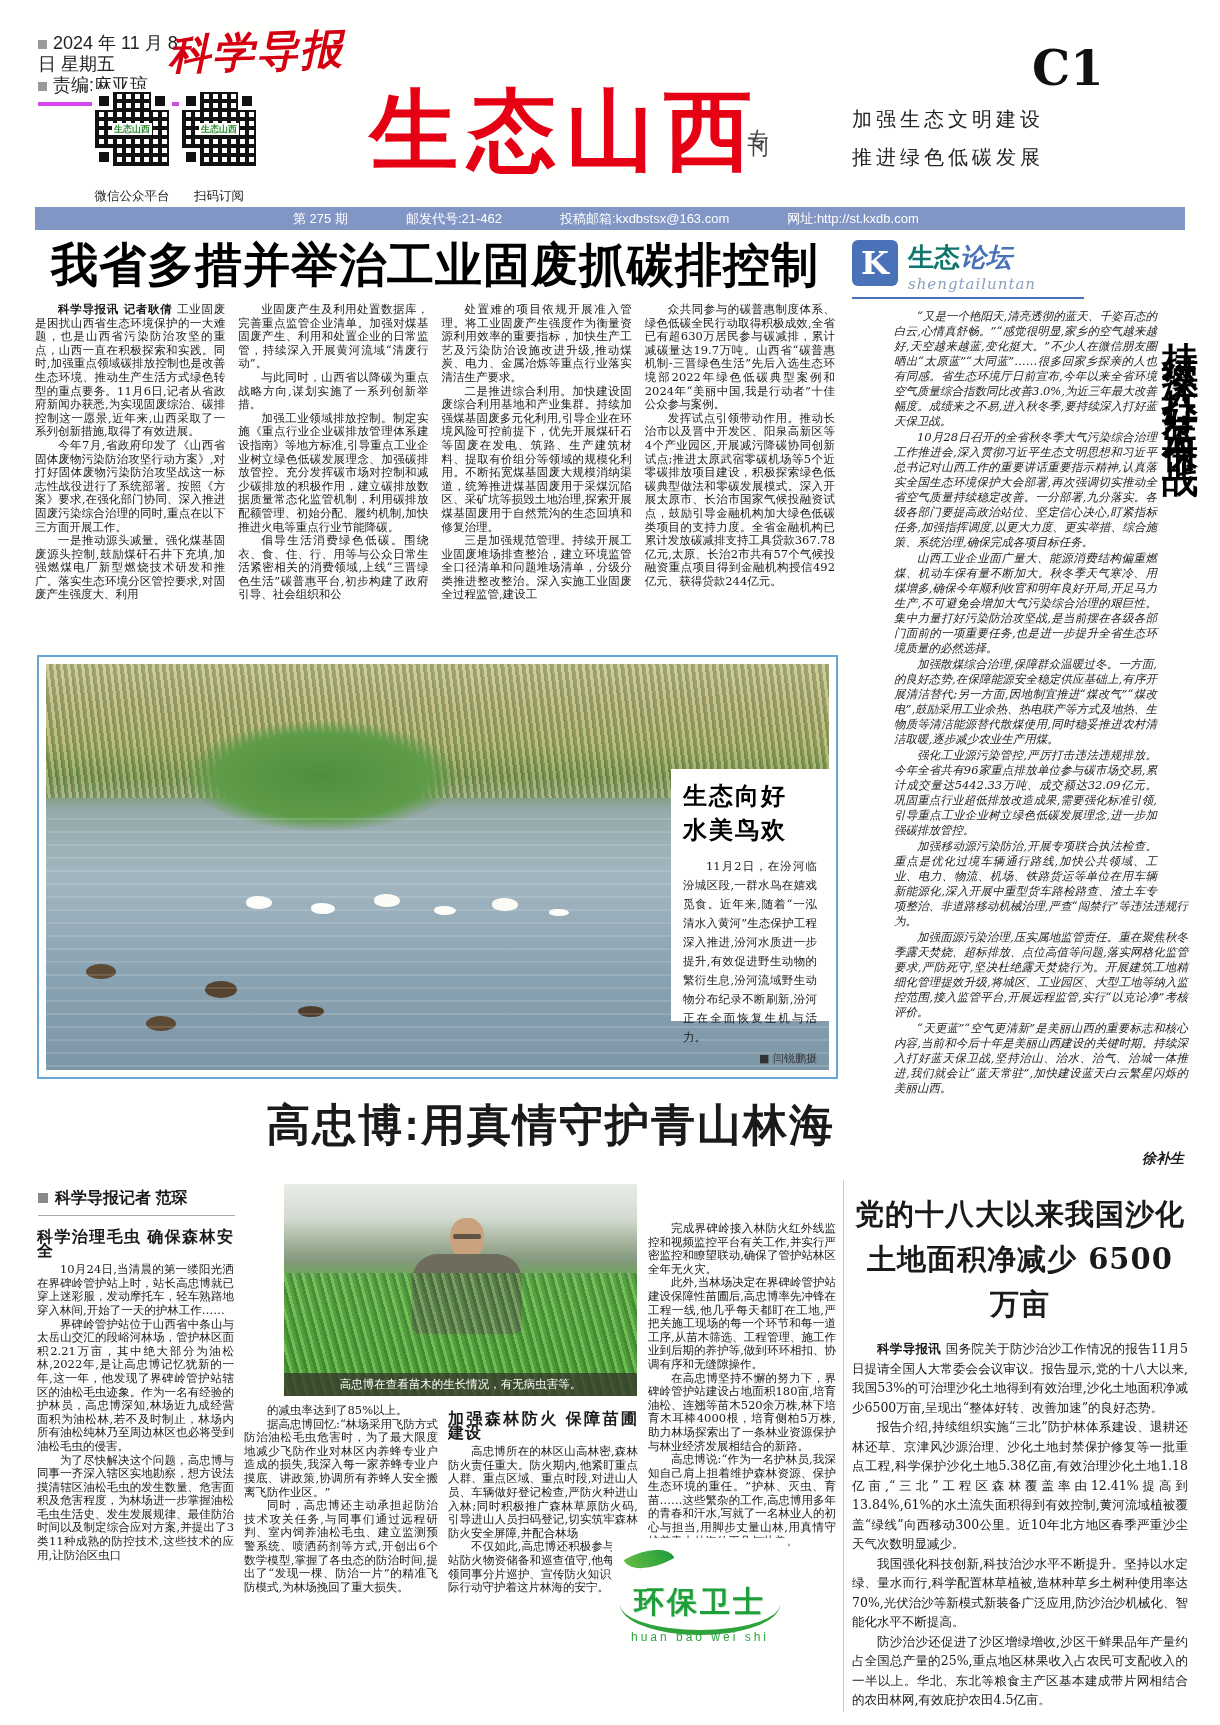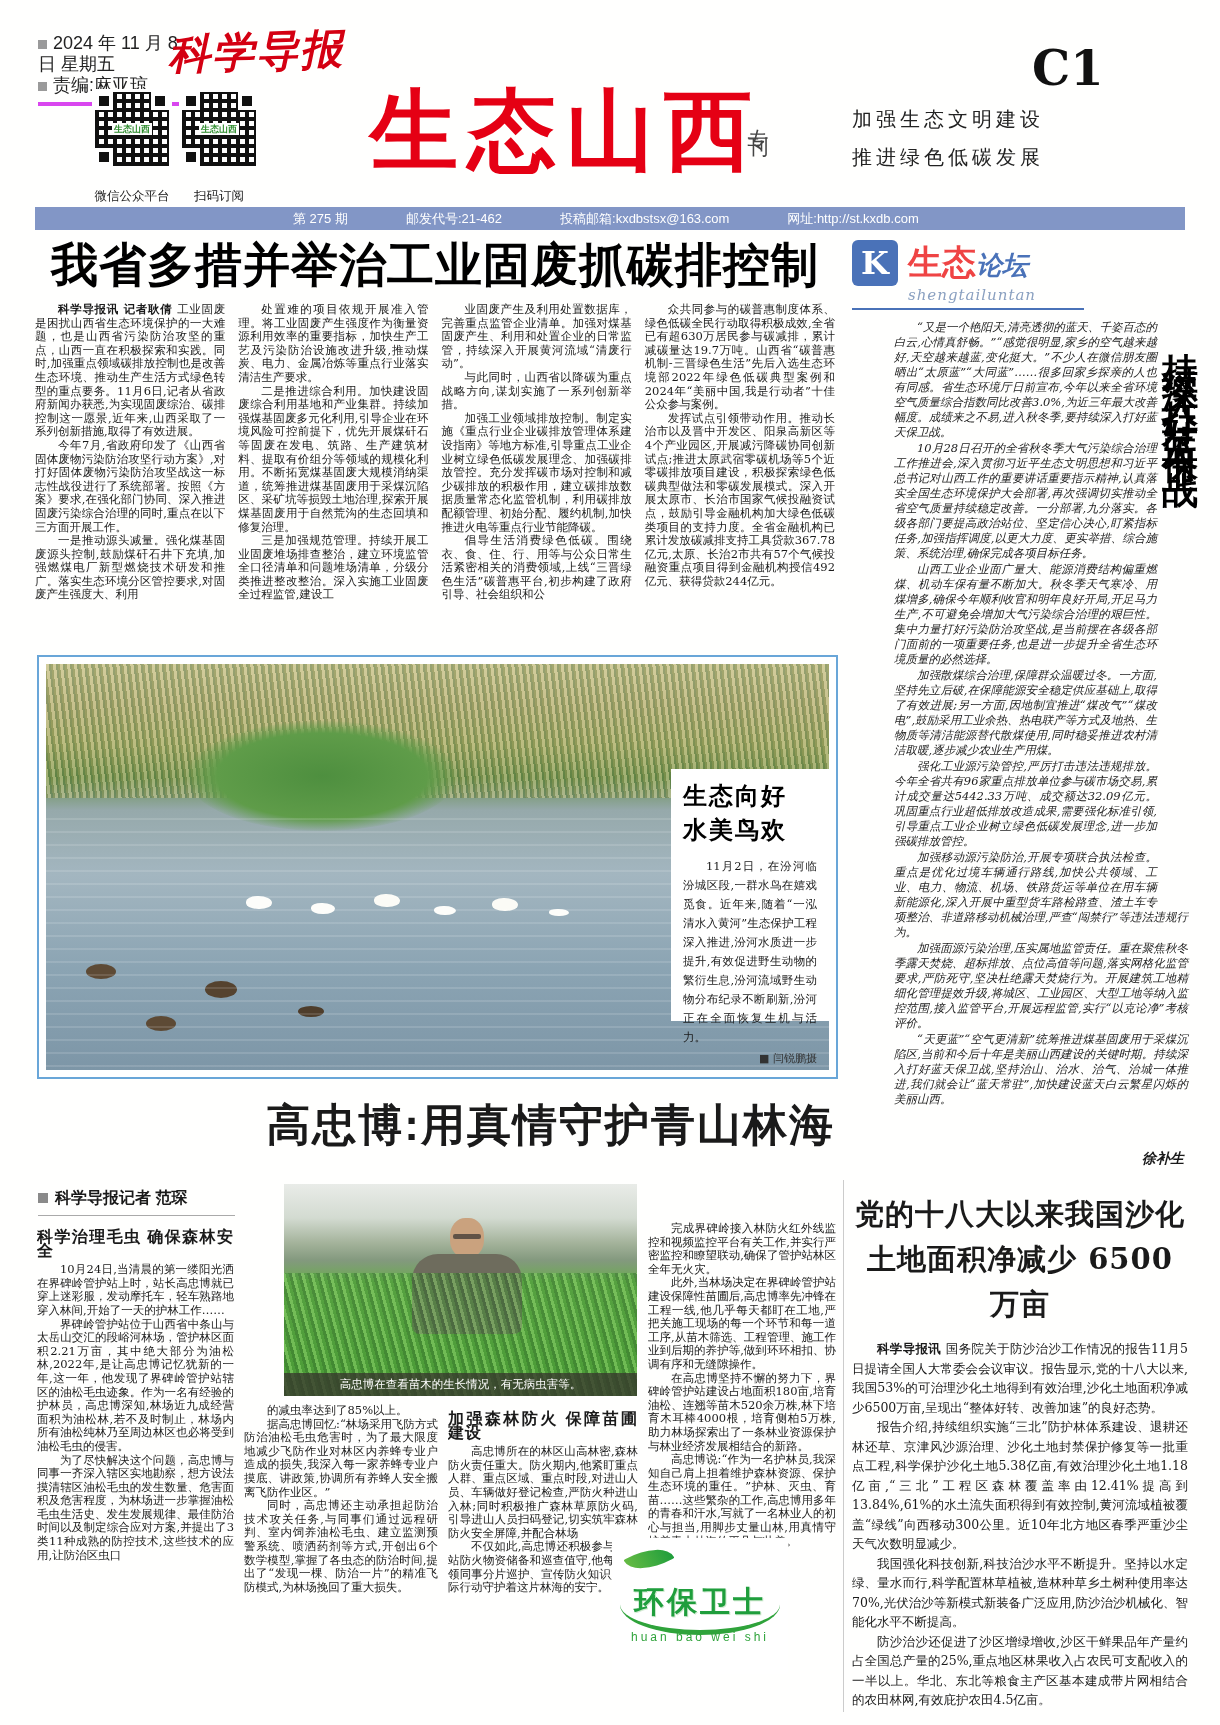--- a/index.html
+++ b/index.html
@@ -83,21 +83,21 @@
   .badge .btext{position:absolute;left:0;right:0;top:44px;font-size:30px;font-weight:900;color:#1f9e3c;letter-spacing:3px;
      font-family:"DejaVu Serif",serif;text-shadow:1px 1px 0 #cfe9cf;}
   .badge .bpinyin{position:absolute;left:0;right:0;top:92px;font-size:12px;color:#2fa33b;letter-spacing:3px;
      font-family:"Liberation Sans",sans-serif;}
   
   .sidebar{position:absolute;left:852px;top:240px;width:336px;height:928px;}
   .forum-head{display:flex;align-items:flex-start;border-bottom:2px solid #4a72b8;width:232px;padding-bottom:4px;}
   .forum-k{width:46px;height:46px;background:#4a72b8;border-radius:6px;color:#fff;font-size:32px;font-weight:bold;
            font-family:"DejaVu Serif",serif;text-align:center;line-height:46px;}
   .forum-name{margin-left:10px;}
-  .forum-name .black{font-size:34px;font-weight:bold;color:#ef4444;font-family:Liberation Serif, serif;}
+  .forum-name .black{font-size:26px;font-weight:bold;color:#0f766e;font-family:Liberation Serif, serif;}
   .forum-name .blue{font-size:26px;font-weight:bold;font-style:italic;color:#4a72b8;}
   .forum-name .pinyin{font-size:15px;font-style:italic;color:#8aa0c0;letter-spacing:1px;}
   .forum-text{margin:10px 0 0 42px;font-size:11.5px;line-height:15px;text-align:justify;font-style:italic;color:#1c1c1c;}
   .forum-text .para{margin:0 0 1px 0;}
   .vert-headline{float:right;writing-mode:vertical-rl;font-size:36px;font-weight:900;letter-spacing:12px;
      font-family:"DejaVu Serif",serif;color:#000;margin:4px 0 14px 16px;height:570px;font-style:normal;}
   .forum-sign{position:absolute;right:4px;bottom:0;font-size:14px;font-weight:bold;font-style:italic;}
   
   .vrule{position:absolute;left:843px;top:1180px;width:1px;height:532px;background:#cccccc;}
   .art3{position:absolute;left:852px;top:1178px;width:336px;height:534px;overflow:hidden;}
@@ -150,29 +150,29 @@
   <div class="art1-headline">我省多措并举治工业固废抓碳排控制</div>
   <div class="cols" id="a1cols">
     <div class="col">
       <p class="para"><b>科学导报讯 记者耿倩 </b><span>工业固废是困扰山西省生态环境保护的一大难题，也是山西省污染防治攻坚的重点，山西一直在积极探索和实践。同时,加强重点领域碳排放控制也是改善生态环境、推动生产生活方式绿色转型的重点要务。11月6日,记者从省政府新闻办获悉,为实现固废综治、碳排控制这一愿景,近年来,山西采取了一系列创新措施,取得了有效进展。</span></p>
       <div>
           <p class="para">今年7月,省政府印发了《山西省固体废物污染防治攻坚行动方案》,对打好固体废物污染防治攻坚战这一标志性战役进行了系统部署。按照《方案》要求,在强化部门协同、深入推进固废污染综合治理的同时,重点在以下三方面开展工作。</p>
           <p class="para">一是推动源头减量。强化煤基固废源头控制,鼓励煤矸石井下充填,加强燃煤电厂新型燃烧技术研发和推广。落实生态环境分区管控要求,对固废产生强度大、利用</p>
         </div>
     </div>
     <div class="col">
-        <p class="para">处置难的项目依规开展准入管理。将工业固废产生强度作为衡量资源利用效率的重要指标，加快生产工艺及污染防治设施改进升级,推动煤炭、电力、金属冶炼等重点行业落实清洁生产要求。</p>
-        <p class="para">二是推进综合利用。加快建设固废综合利用基地和产业集群。持续加强煤基固废多元化利用,引导企业在环境风险可控前提下，优先开展煤矸石等固废在发电、筑路、生产建筑材料、提取有价组分等领域的规模化利用。不断拓宽煤基固废大规模消纳渠道，统筹推进煤基固废用于采煤沉陷区、采矿坑等损毁土地治理,探索开展煤基固废用于自然荒沟的生态回填和修复治理。</p>
-        <p class="para">三是加强规范管理。持续开展工业固废堆场排查整治，建立环境监管全口径清单和问题堆场清单，分级分类推进整改整治。深入实施工业固废全过程监管,建设工</p>
-      </div>
-    <div class="col">
         <p class="para">业固废产生及利用处置数据库，完善重点监管企业清单。加强对煤基固废产生、利用和处置企业的日常监管，持续深入开展黄河流域“清废行动”。</p>
         <p class="para">与此同时，山西省以降碳为重点战略方向,谋划实施了一系列创新举措。</p>
         <p class="para">加强工业领域排放控制。制定实施《重点行业企业碳排放管理体系建设指南》等地方标准,引导重点工业企业树立绿色低碳发展理念、加强碳排放管控。充分发挥碳市场对控制和减少碳排放的积极作用，建立碳排放数据质量常态化监管机制，利用碳排放配额管理、初始分配、履约机制,加快推进火电等重点行业节能降碳。</p>
         <p class="para">倡导生活消费绿色低碳。围绕衣、食、住、行、用等与公众日常生活紧密相关的消费领域,上线“三晋绿色生活”碳普惠平台,初步构建了政府引导、社会组织和公</p>
+      </div>
+    <div class="col">
+        <p class="para">处置难的项目依规开展准入管理。将工业固废产生强度作为衡量资源利用效率的重要指标，加快生产工艺及污染防治设施改进升级,推动煤炭、电力、金属冶炼等重点行业落实清洁生产要求。</p>
+        <p class="para">二是推进综合利用。加快建设固废综合利用基地和产业集群。持续加强煤基固废多元化利用,引导企业在环境风险可控前提下，优先开展煤矸石等固废在发电、筑路、生产建筑材料、提取有价组分等领域的规模化利用。不断拓宽煤基固废大规模消纳渠道，统筹推进煤基固废用于采煤沉陷区、采矿坑等损毁土地治理,探索开展煤基固废用于自然荒沟的生态回填和修复治理。</p>
+        <p class="para">三是加强规范管理。持续开展工业固废堆场排查整治，建立环境监管全口径清单和问题堆场清单，分级分类推进整改整治。深入实施工业固废全过程监管,建设工</p>
       </div>
     <div class="col">
         <p class="para">众共同参与的碳普惠制度体系、绿色低碳全民行动取得积极成效,全省已有超630万居民参与碳减排，累计减碳量达19.7万吨。山西省“碳普惠机制-三晋绿色生活”先后入选生态环境部2022年绿色低碳典型案例和2024年“美丽中国,我是行动者”十佳公众参与案例。</p>
         <p class="para">发挥试点引领带动作用。推动长治市以及晋中开发区、阳泉高新区等4个产业园区,开展减污降碳协同创新试点;推进太原武宿零碳机场等5个近零碳排放项目建设，积极探索绿色低碳典型做法和零碳发展模式。深入开展太原市、长治市国家气候投融资试点，鼓励引导金融机构加大绿色低碳类项目的支持力度。全省金融机构已累计发放碳减排支持工具贷款367.78亿元,太原、长治2市共有57个气候投融资重点项目得到金融机构授信492亿元、获得贷款244亿元。</p>
       </div>
   </div>
 
   <div class="photo-box">
     <div class="photo1">
       <div class="bush"></div>
@@ -237,25 +237,25 @@
         <span class="black">生态</span><span class="blue">论坛</span>
         <div class="pinyin">shengtailuntan</div>
       </div>
     </div>
     <div class="forum-text">
       <div class="vert-headline">持续深入打好蓝天保卫战</div>
       <div>
           <p class="para">“又是一个艳阳天,清亮透彻的蓝天、千姿百态的白云,心情真舒畅。”“感觉很明显,家乡的空气越来越好,天空越来越蓝,变化挺大。”不少人在微信朋友圈晒出“太原蓝”“大同蓝”……很多回家乡探亲的人也有同感。省生态环境厅日前宣布,今年以来全省环境空气质量综合指数同比改善3.0%,为近三年最大改善幅度。成绩来之不易,进入秋冬季,要持续深入打好蓝天保卫战。</p>
           <p class="para">10月28日召开的全省秋冬季大气污染综合治理工作推进会,深入贯彻习近平生态文明思想和习近平总书记对山西工作的重要讲话重要指示精神,认真落实全国生态环境保护大会部署,再次强调切实推动全省空气质量持续稳定改善。一分部署,九分落实。各级各部门要提高政治站位、坚定信心决心,盯紧指标任务,加强指挥调度,以更大力度、更实举措、综合施策、系统治理,确保完成各项目标任务。</p>
           <p class="para">山西工业企业面广量大、能源消费结构偏重燃煤、机动车保有量不断加大。秋冬季天气寒冷、用煤增多,确保今年顺利收官和明年良好开局,开足马力生产,不可避免会增加大气污染综合治理的艰巨性。集中力量打好污染防治攻坚战,是当前摆在各级各部门面前的一项重要任务,也是进一步提升全省生态环境质量的必然选择。</p>
-          <p class="para">加强散煤综合治理,保障群众温暖过冬。一方面,坚持先立后破,在保障能源安全稳定供应基础上,取得了有效进展;另一方面,因地制宜推进“煤改气”“煤改电”,鼓励采用工业余热、热电联产等方式及地热、生物质等清洁能源替代散煤使用,同时稳妥推进农村清洁取暖,逐步减少农业生产用煤。</p>
+          <p class="para">加强散煤综合治理,保障群众温暖过冬。一方面,的良好态势,在保障能源安全稳定供应基础上,有序开展清洁替代;另一方面,因地制宜推进“煤改气”“煤改电”,鼓励采用工业余热、热电联产等方式及地热、生物质等清洁能源替代散煤使用,同时稳妥推进农村清洁取暖,逐步减少农业生产用煤。</p>
           <p class="para">强化工业源污染管控,严厉打击违法违规排放。今年全省共有96家重点排放单位参与碳市场交易,累计成交量达5442.33万吨、成交额达32.09亿元。巩固重点行业超低排放改造成果,需要强化标准引领,引导重点工业企业树立绿色低碳发展理念,进一步加强碳排放管控。</p>
           <p class="para">加强移动源污染防治,开展专项联合执法检查。重点是优化过境车辆通行路线,加快公共领域、工业、电力、物流、机场、铁路货运等单位在用车辆新能源化,深入开展中重型货车路检路查、渣土车专项整治、非道路移动机械治理,严查“闯禁行”等违法违规行为。</p>
           <p class="para">加强面源污染治理,压实属地监管责任。重在聚焦秋冬季露天焚烧、超标排放、点位高值等问题,落实网格化监管要求,严防死守,坚决杜绝露天焚烧行为。开展建筑工地精细化管理提效升级,将城区、工业园区、大型工地等纳入监控范围,接入监管平台,开展远程监管,实行“以克论净”考核评价。</p>
-          <p class="para">“天更蓝”“空气更清新”统筹推进煤基固废用于采煤沉陷区,当前和今后十年是美丽山西建设的关键时期。持续深入打好蓝天保卫战,坚持治山、治水、治气、治城一体推进,我们就会让“蓝天常驻”,加快建设蓝天白云繁星闪烁的美丽山西。</p>
+          <p class="para">“天更蓝”“空气更清新”是美丽山西的重要标志和核心内容,当前和今后十年是美丽山西建设的关键时期。持续深入打好蓝天保卫战,坚持治山、治水、治气、治城一体推进,我们就会让“蓝天常驻”,加快建设蓝天白云繁星闪烁的美丽山西。</p>
         </div>
     </div>
     <div class="forum-sign">徐补生</div>
   </div>
 
   <div class="vrule"></div>
   <div class="art3">
     <div class="art3-headline">党的十八大以来我国沙化</div>
     <div class="art3-headline" style="margin-top:0;">土地面积净减少 6500 万亩</div>
     <div class="art3-body">

